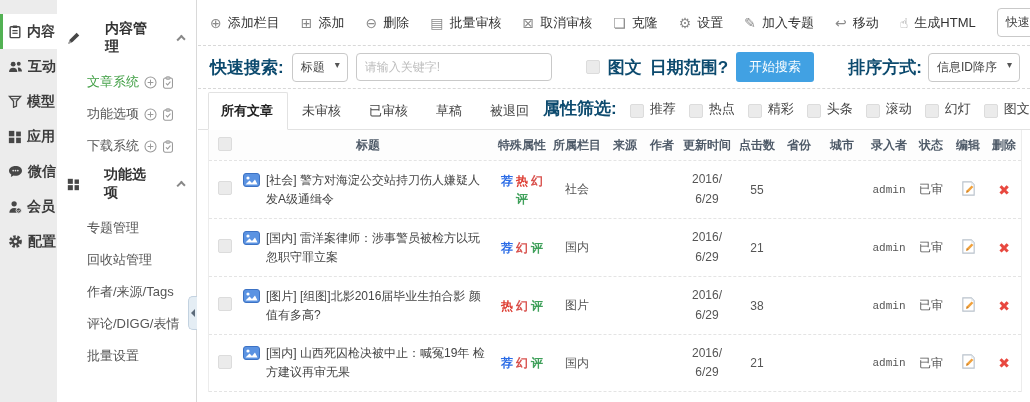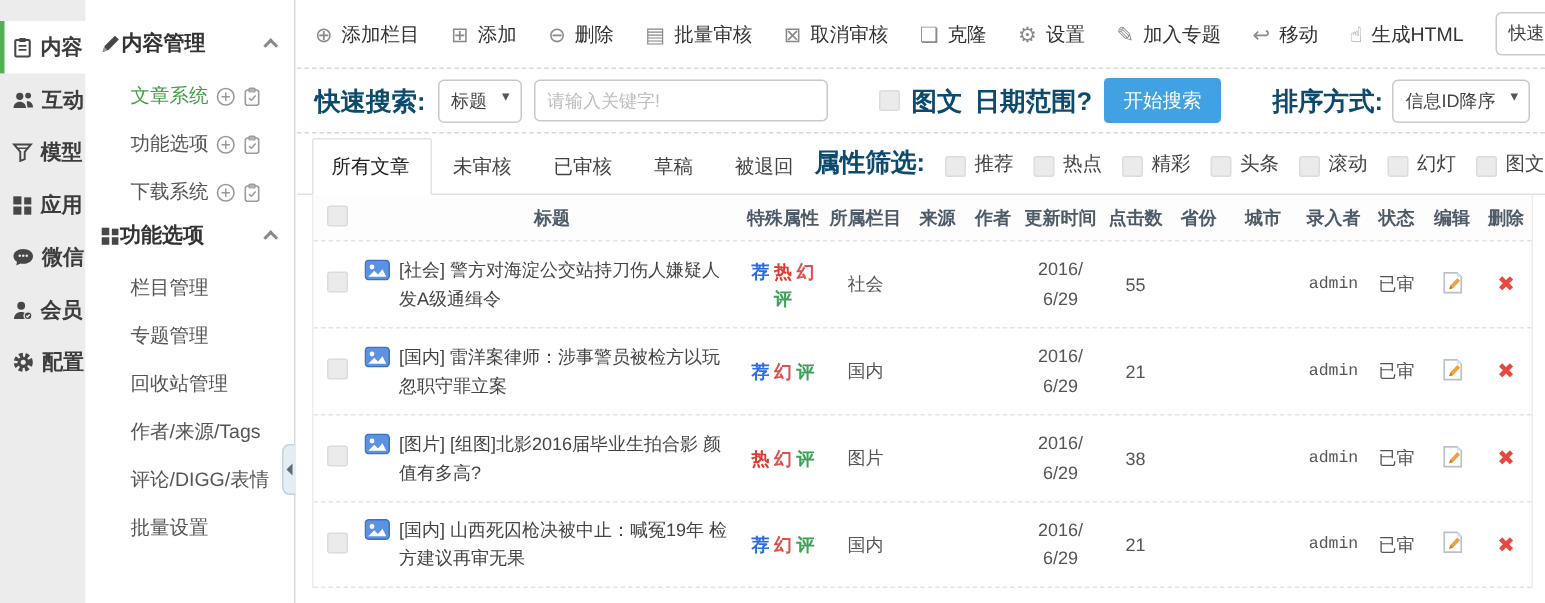--- a/index.html
+++ b/index.html
@@ -10,21 +10,21 @@
   
   .nav-rail { position:absolute; left:0; top:0; width:57px; height:402px; background:#ececec; padding-top:14px; }
   .rail-item { height:35px; display:flex; align-items:center; gap:5px; padding-left:8px;
     font-size:14px; font-weight:700; color:#3c3c3c; cursor:pointer; white-space:nowrap; }
   .rail-item.active { background:#fff; border-left:3px solid #52b153; padding-left:5px; }
   .rail-item svg { flex:0 0 auto; }
 
   
   .sidebar { position:absolute; left:57px; top:0; width:140px; height:402px; background:#fff;
     border-right:1px solid #d9d9d9; padding-top:16px; }
-  .side-header { display:flex; align-items:center; gap:0; padding:4px 12px 10px 10px;
+  .side-header { display:flex; align-items:center; gap:24px; padding:4px 12px 10px 10px;
     font-size:14px; font-weight:700; color:#333; }
   .side-header .chev { margin-left:auto; width:7px; height:7px; border-left:2px solid #888;
     border-top:2px solid #888; transform:rotate(45deg); margin-top:3px; }
   .side-item { display:flex; align-items:center; gap:5px; padding:7px 6px 7px 30px;
     font-size:13px; color:#555; cursor:pointer; white-space:nowrap; }
   .side-item.active { color:#43a047; }
   .tool-ico { display:inline-flex; }
 
   
   .collapse-handle { position:absolute; left:188px; top:296px; width:9px; height:34px;
@@ -51,21 +51,21 @@
     font-size:12px; color:#444; font-family:inherit; outline:none; }
   .kw-input::placeholder { color:#bdbdbd; }
   .cbx { width:14px; height:14px; background:#ebebeb; border:1px solid #dcdcdc; border-radius:2px;
     display:inline-block; cursor:pointer; flex:0 0 auto; }
   .btn-primary { background:#41a1e3; color:#fff; border:none; border-radius:3px; padding:6px 13px;
     font-size:13px; cursor:pointer; font-family:inherit; white-space:nowrap; }
   .sort-group { margin-left:auto; display:flex; align-items:center; gap:6px; }
 
   .tabs-row { height:41px; display:flex; align-items:flex-end; border-bottom:1px solid #e2e2e2; padding:0 10px; }
   .tab { padding:9px 14px; font-size:13px; color:#444; cursor:pointer; white-space:nowrap; }
-  .tab.active { font-weight:400; color:#222; background:#fff; border:1px solid #e2e2e2;
+  .tab.active { font-weight:700; color:#222; background:#fff; border:1px solid #e2e2e2;
     border-bottom:1px solid #fff; margin-bottom:-1px; border-radius:2px 2px 0 0;padding-left:12px; }
   .filter-group { margin-left:auto; display:flex; align-items:center; gap:13px; padding-bottom:9px; }
   .filter-opt { display:flex; align-items:flex-end; gap:6px; font-size:13px; color:#444; white-space:nowrap; }
 
   
   .data-table { margin:0 8px 0 10px; border-left:1px solid #ececec; border-right:1px solid #ececec; }
   .t-grid { display:grid; grid-template-columns:32px minmax(0,1fr) 54px 56px 40px 34px 56px 44px 40px 46px 48px 36px 38px 34px; align-items:center; }
   .t-head { height:30px; font-size:12px; font-weight:700; color:#4e5a68; text-align:center; background:#fdfdfd; }
   .t-row { min-height:58px; border-top:1px dashed #e4e4e4; font-size:12px; color:#555; text-align:center; }
   .t-row:last-child { border-bottom:1px dashed #e4e4e4; }
@@ -226,23 +226,20 @@
           <rect x="1" y="1" width="6.2" height="6.2" fill="#474747"></rect>
           <rect x="9.3" y="1.8" width="5.4" height="5.4" fill="#474747"></rect>
           <rect x="1" y="8.8" width="6.2" height="6.2" fill="#474747"></rect>
           <rect x="9.3" y="8.8" width="5.4" height="6.2" fill="#474747"></rect>
         </svg>
       </span>
       <span>功能选项</span>
       <i class="chev"></i>
     </div>
     <div class="side-item">
-      <span>栏目管理</span>
-    </div>
-    <div class="side-item">
       <span>专题管理</span>
     </div>
     <div class="side-item">
       <span>回收站管理</span>
     </div>
     <div class="side-item">
       <span>作者/来源/Tags</span>
     </div>
     <div class="side-item">
       <span>评论/DIGG/表情</span>

